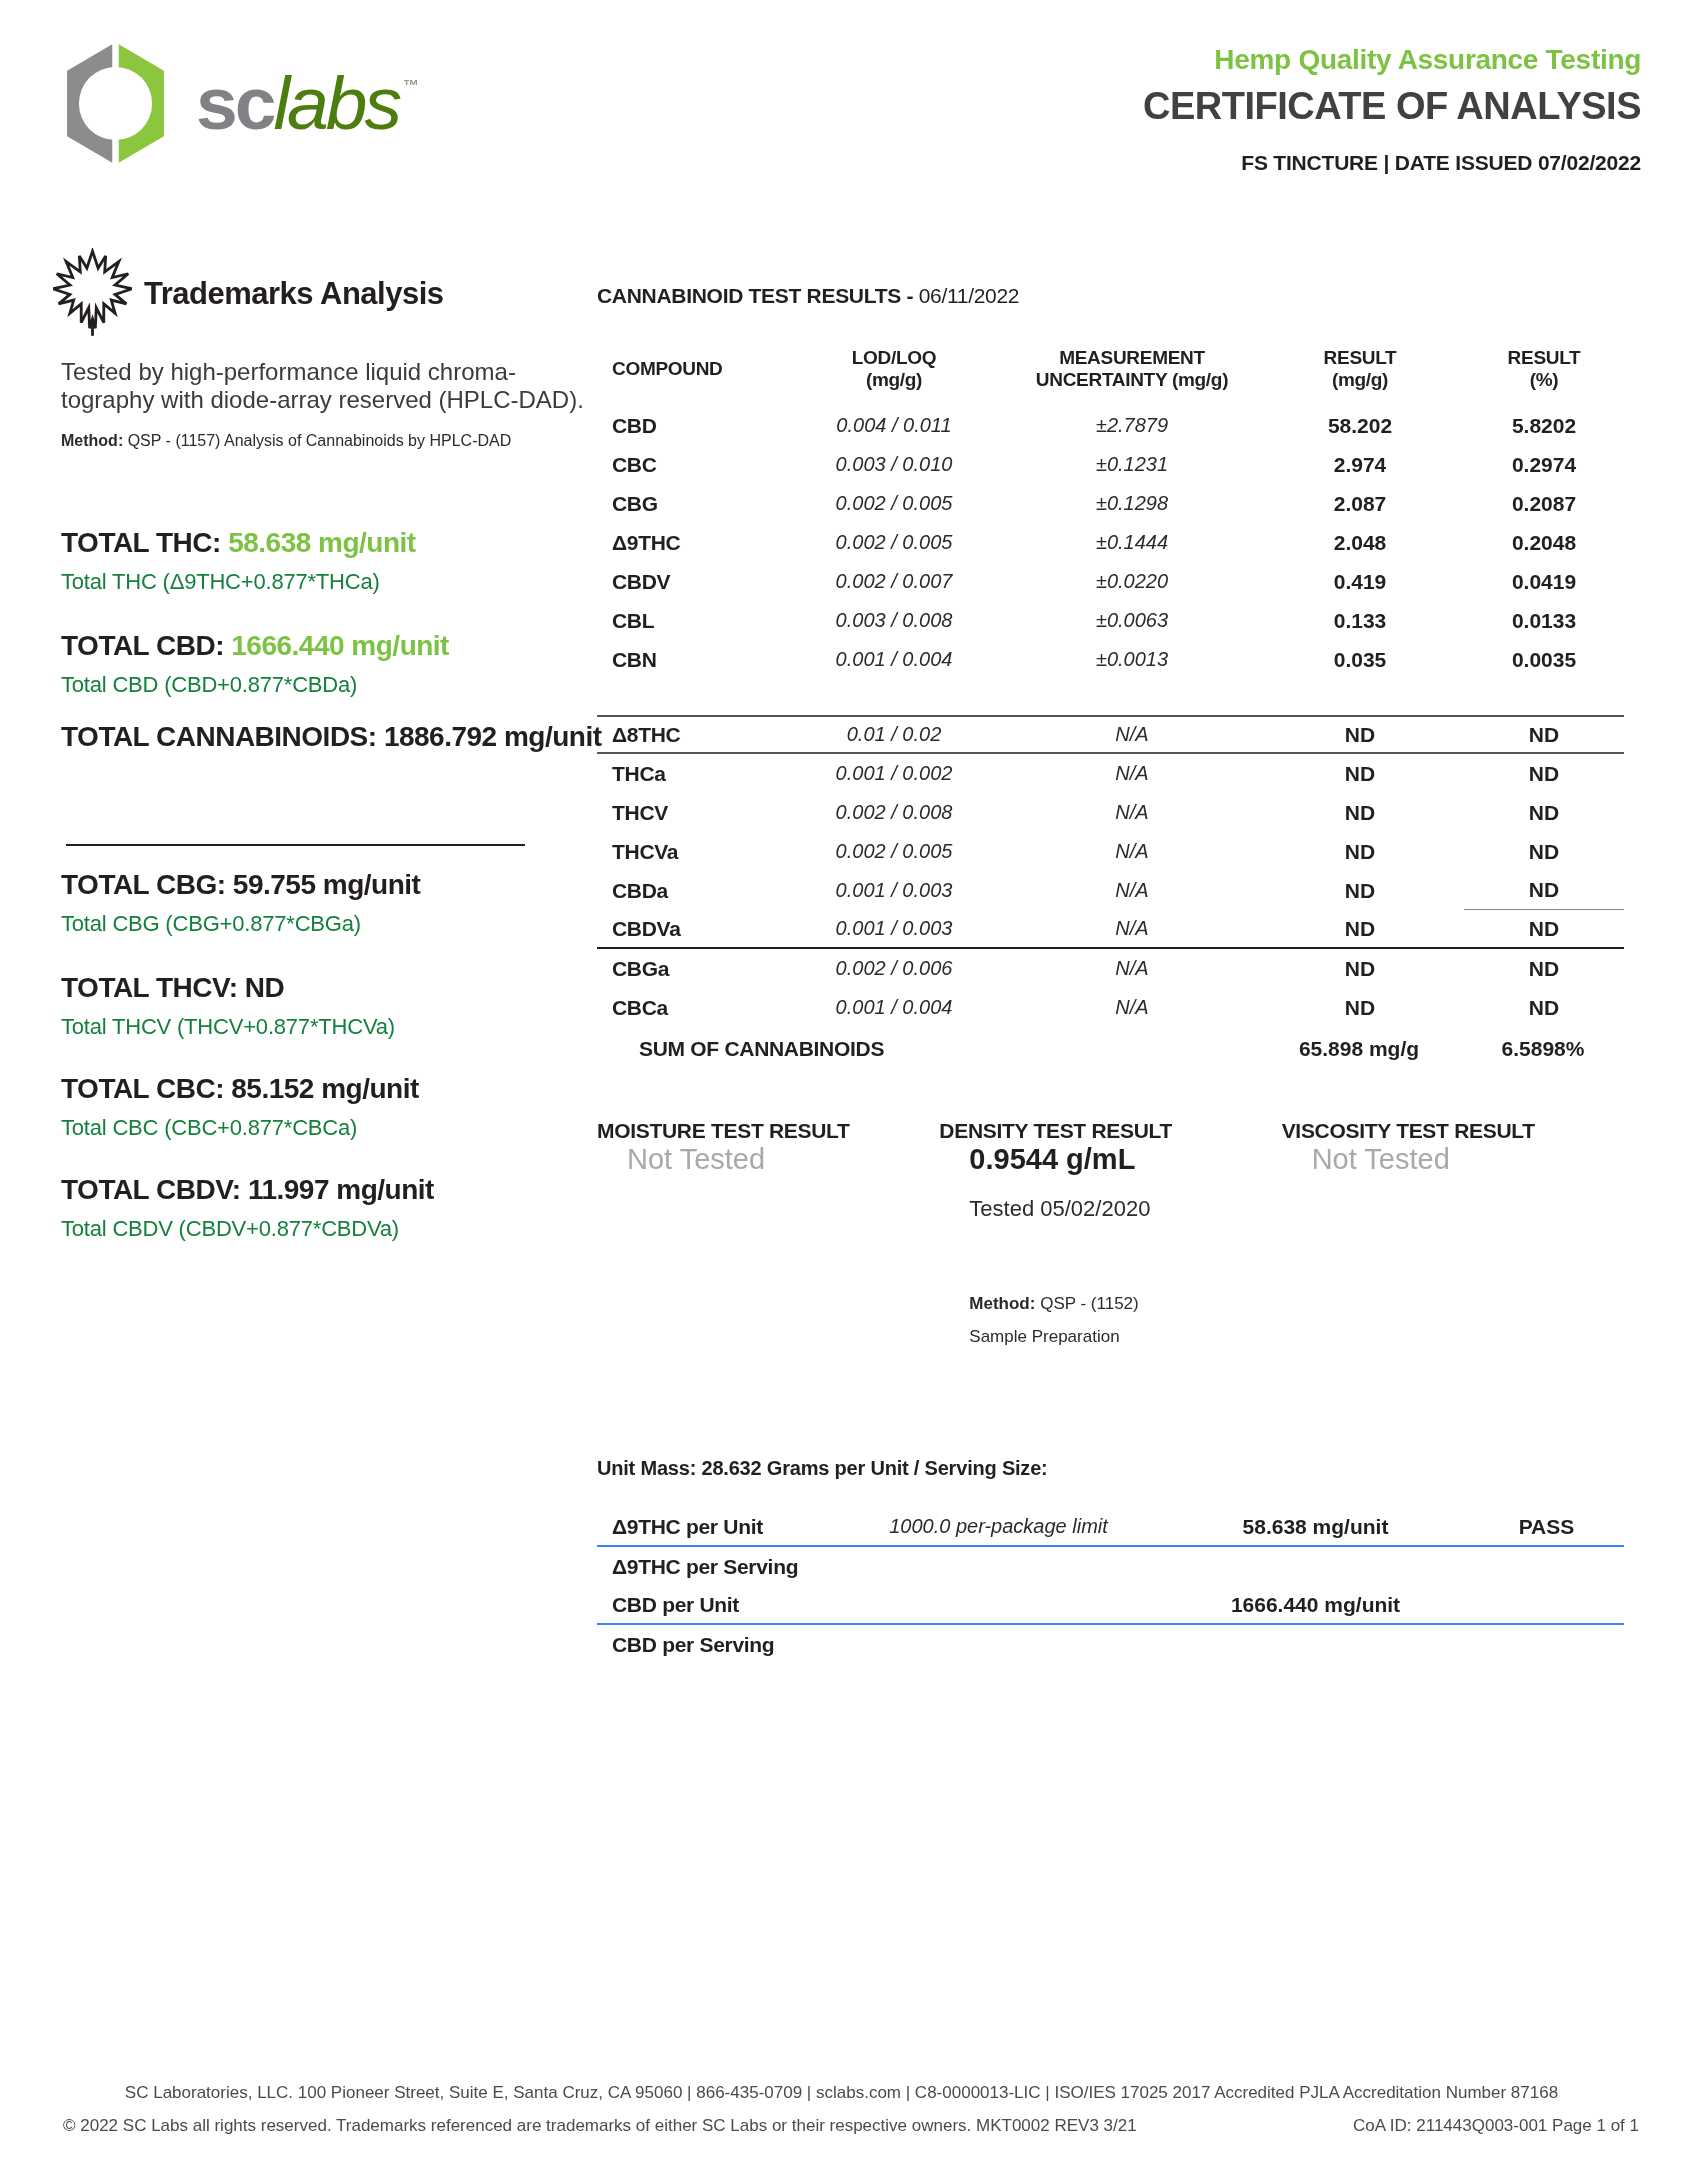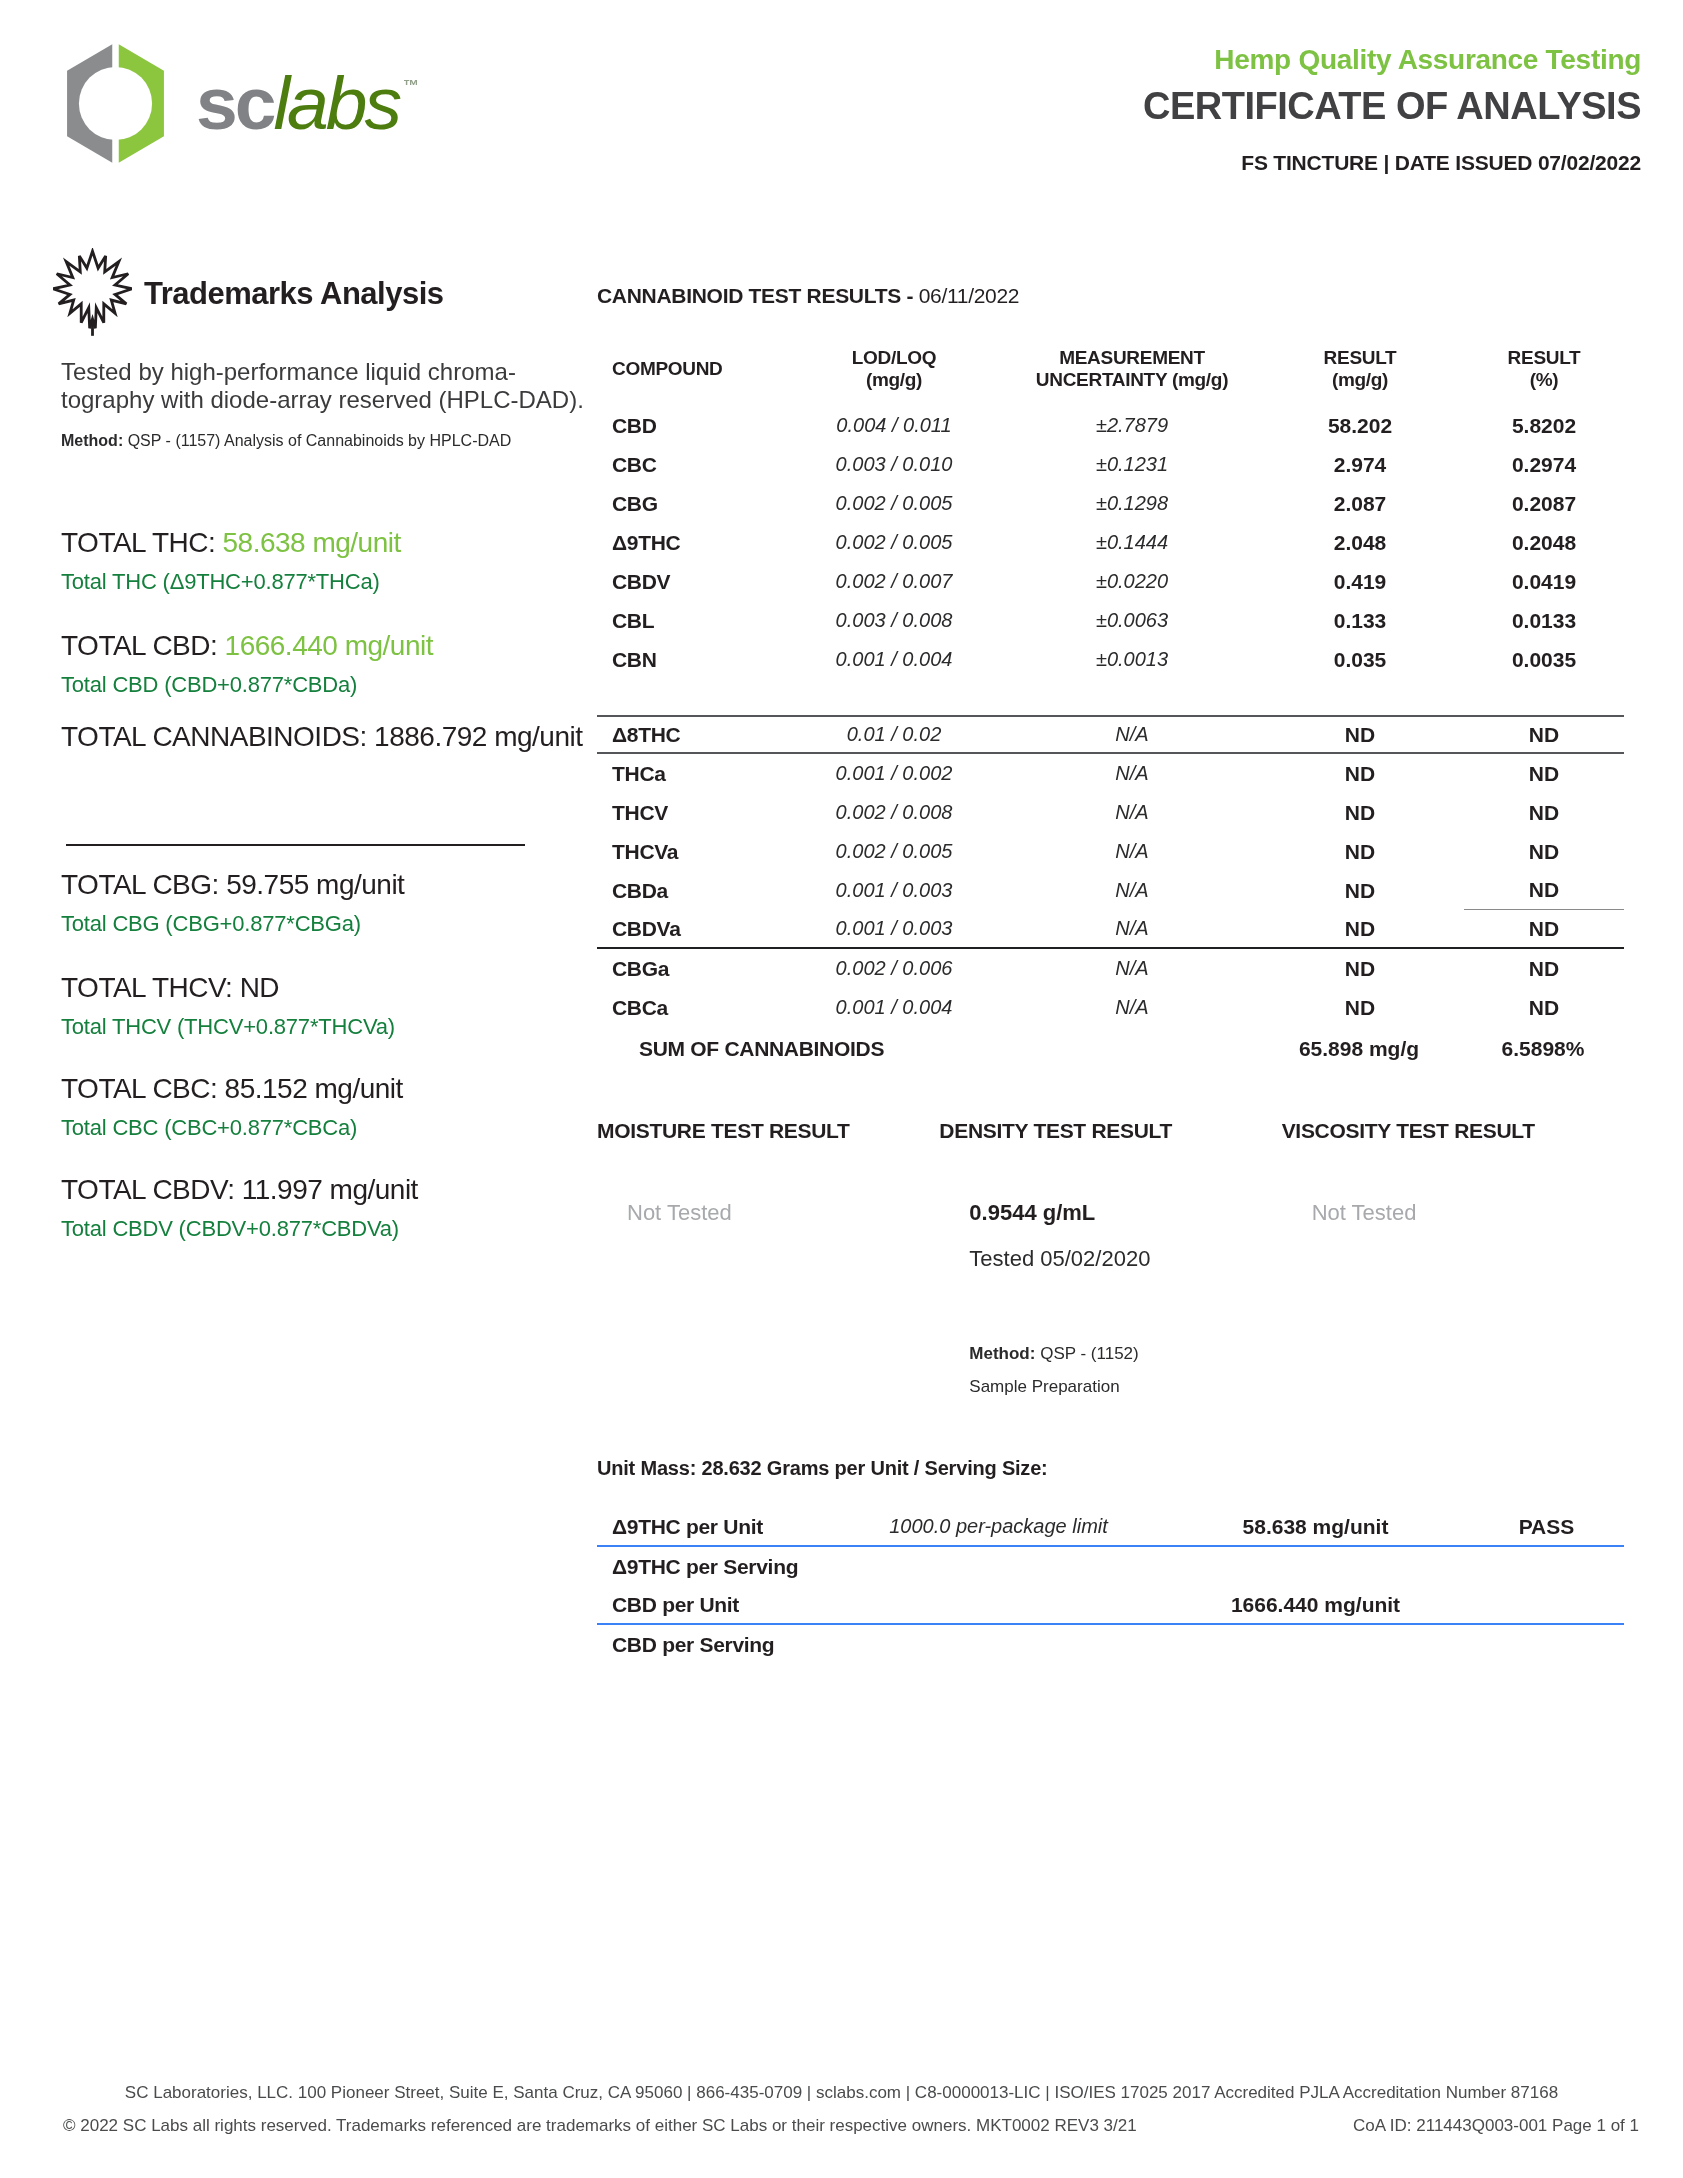--- a/index.html
+++ b/index.html
@@ -25,21 +25,21 @@
   .hdr-meta { color:#231f20; font-size:21px; font-weight:700; letter-spacing:-0.2px; margin-top:23px; }
 
   
   .sec-head { left:53px; top:248px; display:flex; align-items:center; gap:12px; }
   .sec-title { font-size:31px; font-weight:700; letter-spacing:-0.5px; color:#231f20; }
   .desc { left:61px; top:358px; font-size:24px; line-height:28px; color:#3b3b3d; }
   .method-note { left:61px; top:432px; font-size:16px; color:#2b2b2d; }
   .method-note .b { font-weight:700; }
 
   .total { left:61px; white-space:nowrap; }
-  .total .tl { font-size:28px; font-weight:400; letter-spacing:-0.5px; color:#231f20; }
+  .total .tl { font-size:28px; font-weight:700; letter-spacing:-0.5px; color:#231f20; }
   .total .tl .green { color:#7dc242; }
   .total .tf { font-size:22px; color:#15803d; margin-top:10px; letter-spacing:-0.2px; }
   .ldivider { left:66px; top:844px; width:459px; border-top:2px solid #231f20; }
 
   
   .results { left:597px; top:284px; width:1027px; }
   .rt-title { font-size:21px; font-weight:700; letter-spacing:-0.3px; color:#231f20; }
   .rt-title .date { font-weight:400; }
   .thead { margin-top:36px; display:flex; align-items:center; height:50px; }
   .thead .hc { font-size:19px; font-weight:700; line-height:22px; text-align:center; letter-spacing:-0.3px; }
@@ -57,21 +57,21 @@
   .row.rule-bottom-dark { border-bottom:2px solid #1f2021; }
   .cell-partial { border-bottom:1px solid #8a8a8a; }
   .sumrow { display:flex; height:44px; align-items:center; }
   .sumrow .sl { width:658px; padding-left:42px; font-size:21px; font-weight:700; letter-spacing:-0.3px; }
   .sumrow .c4, .sumrow .c5 { text-align:center; font-size:21px; font-weight:700; }
 
   
   .tests { left:597px; top:1119px; width:1027px; display:flex; }
   .tcol { width:343px; }
   .tcol h3 { font-size:21px; font-weight:700; letter-spacing:-0.3px; color:#231f20; }
-  .tval { margin-top:57px; margin-left:30px; font-size:22px; }
+  .tval { margin-left:30px; font-size:29px; }
   .tval.muted { color:#a7a9ac; font-weight:400; }
   .tval.bold { font-weight:700; }
   .ttested { margin-top:20px; margin-left:30px; font-size:22px; color:#2b2b2d; }
   .tmethod { margin-top:65px; margin-left:30px; font-size:17px; line-height:33px; width:228px; color:#2b2b2d; }
   .tmethod .b { font-weight:700; }
 
   
   .unitmass { left:597px; top:1457px; width:1027px; }
   .um-title { font-size:20px; font-weight:700; letter-spacing:-0.2px; }
   .um-rows { margin-top:28px; }

